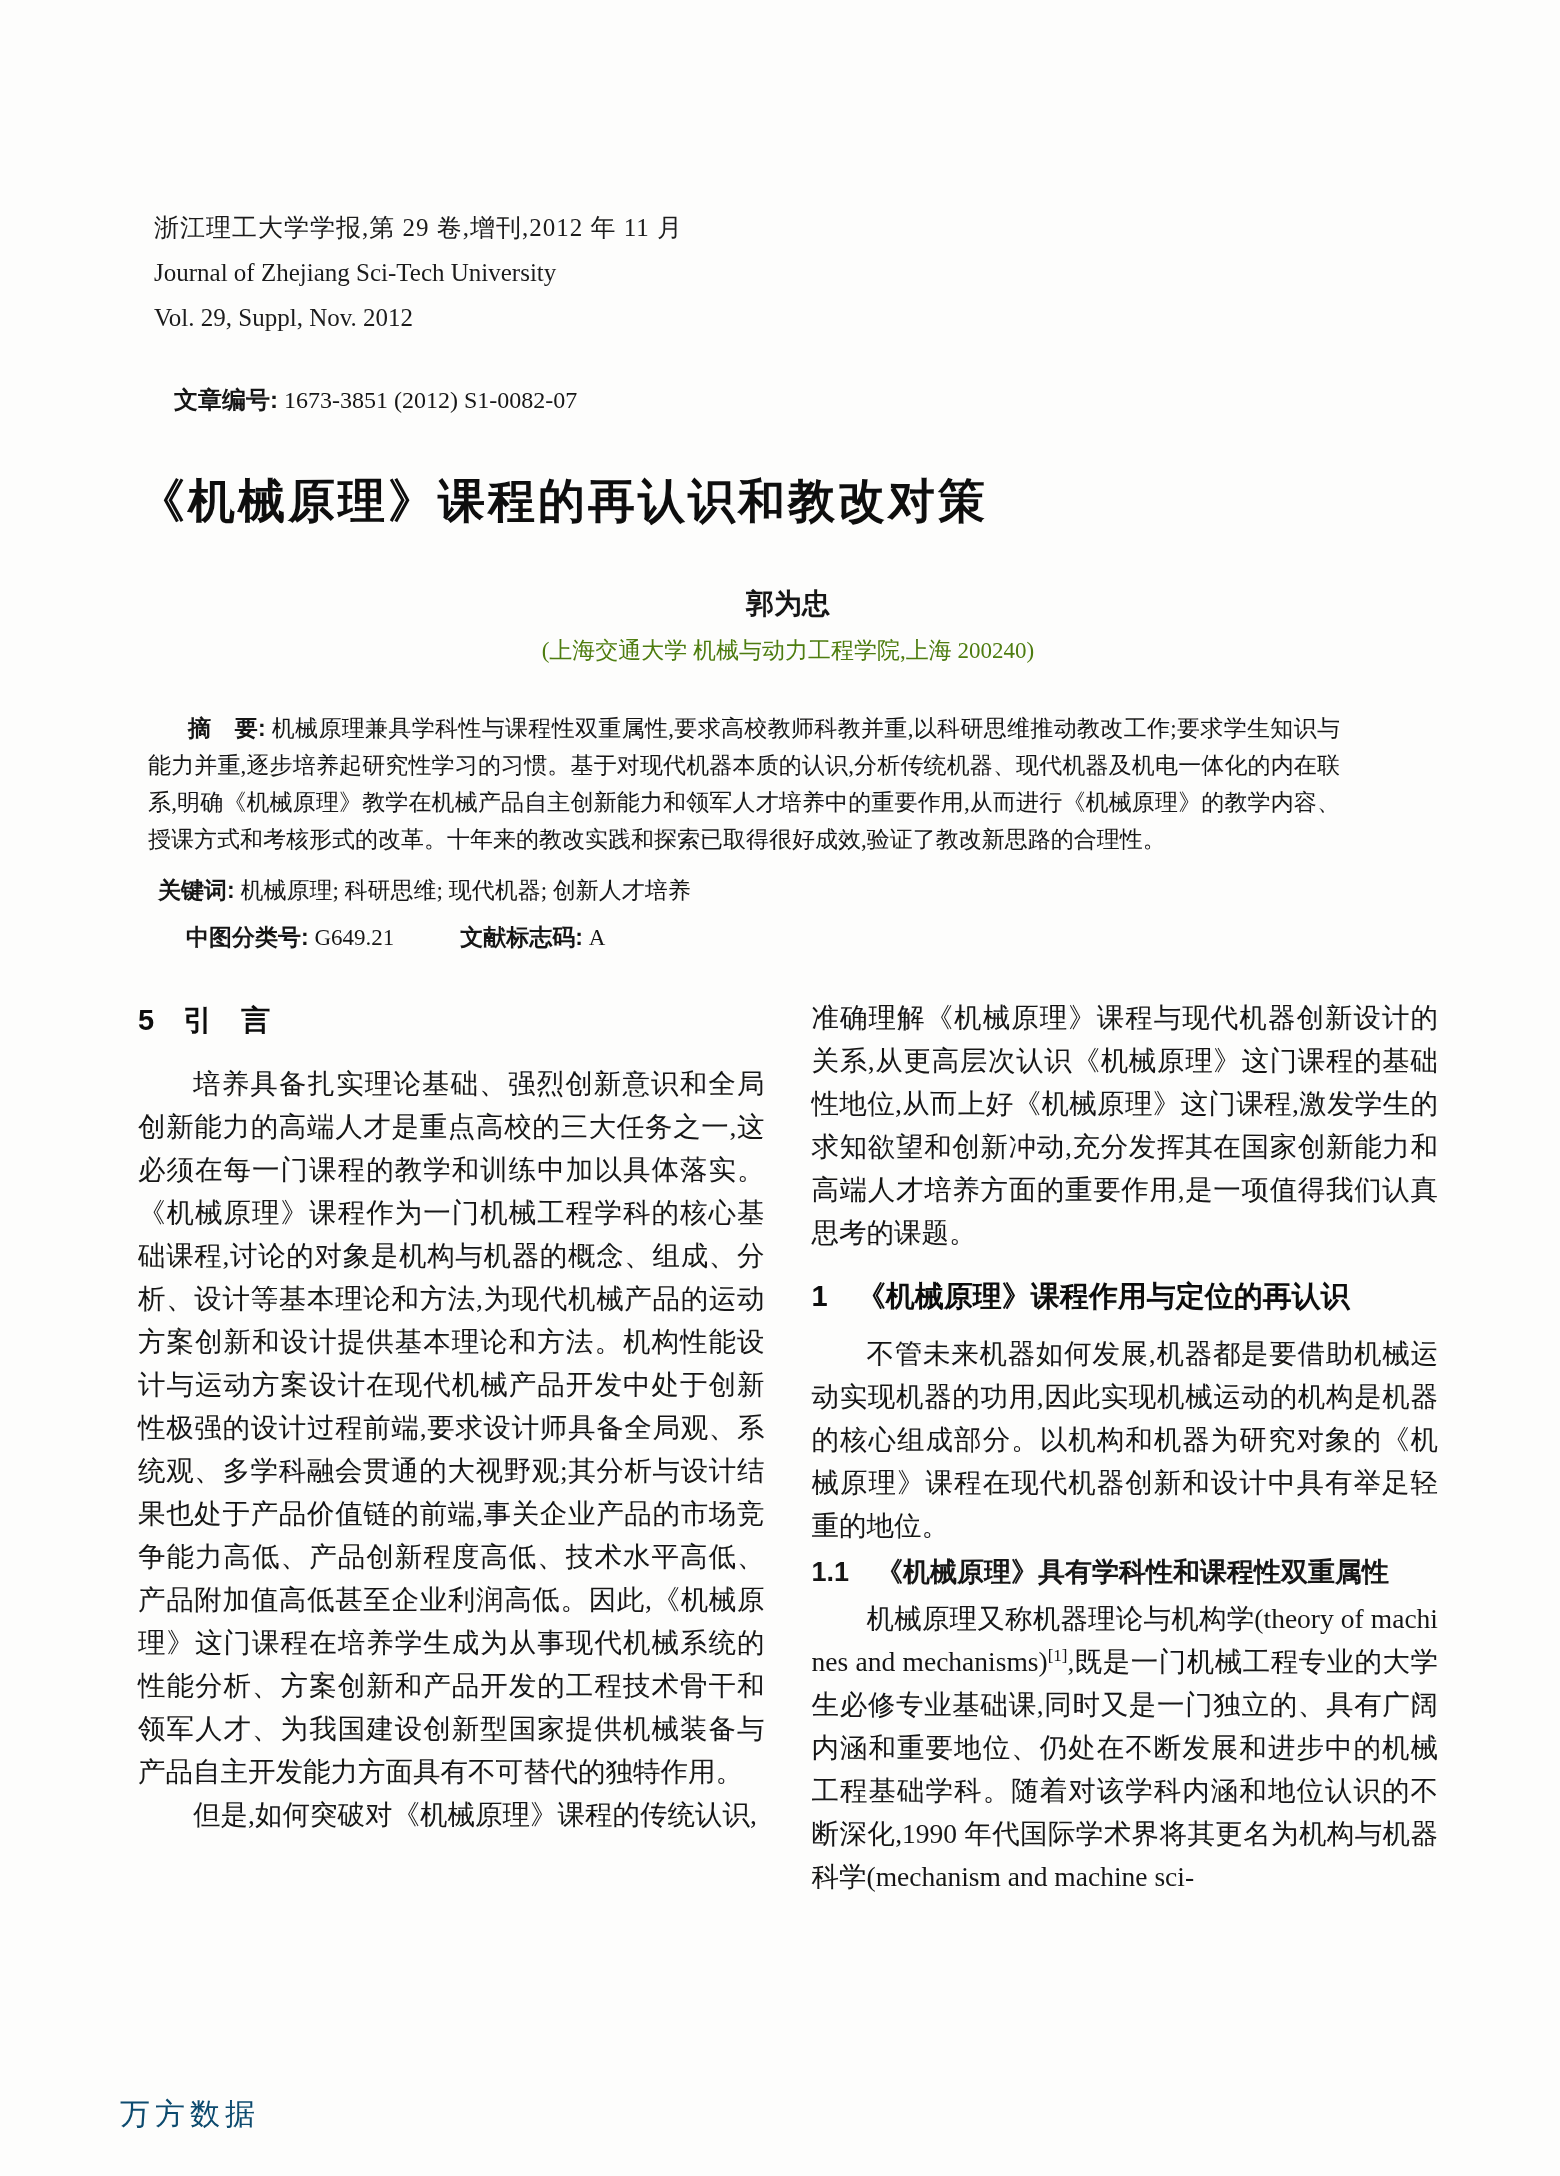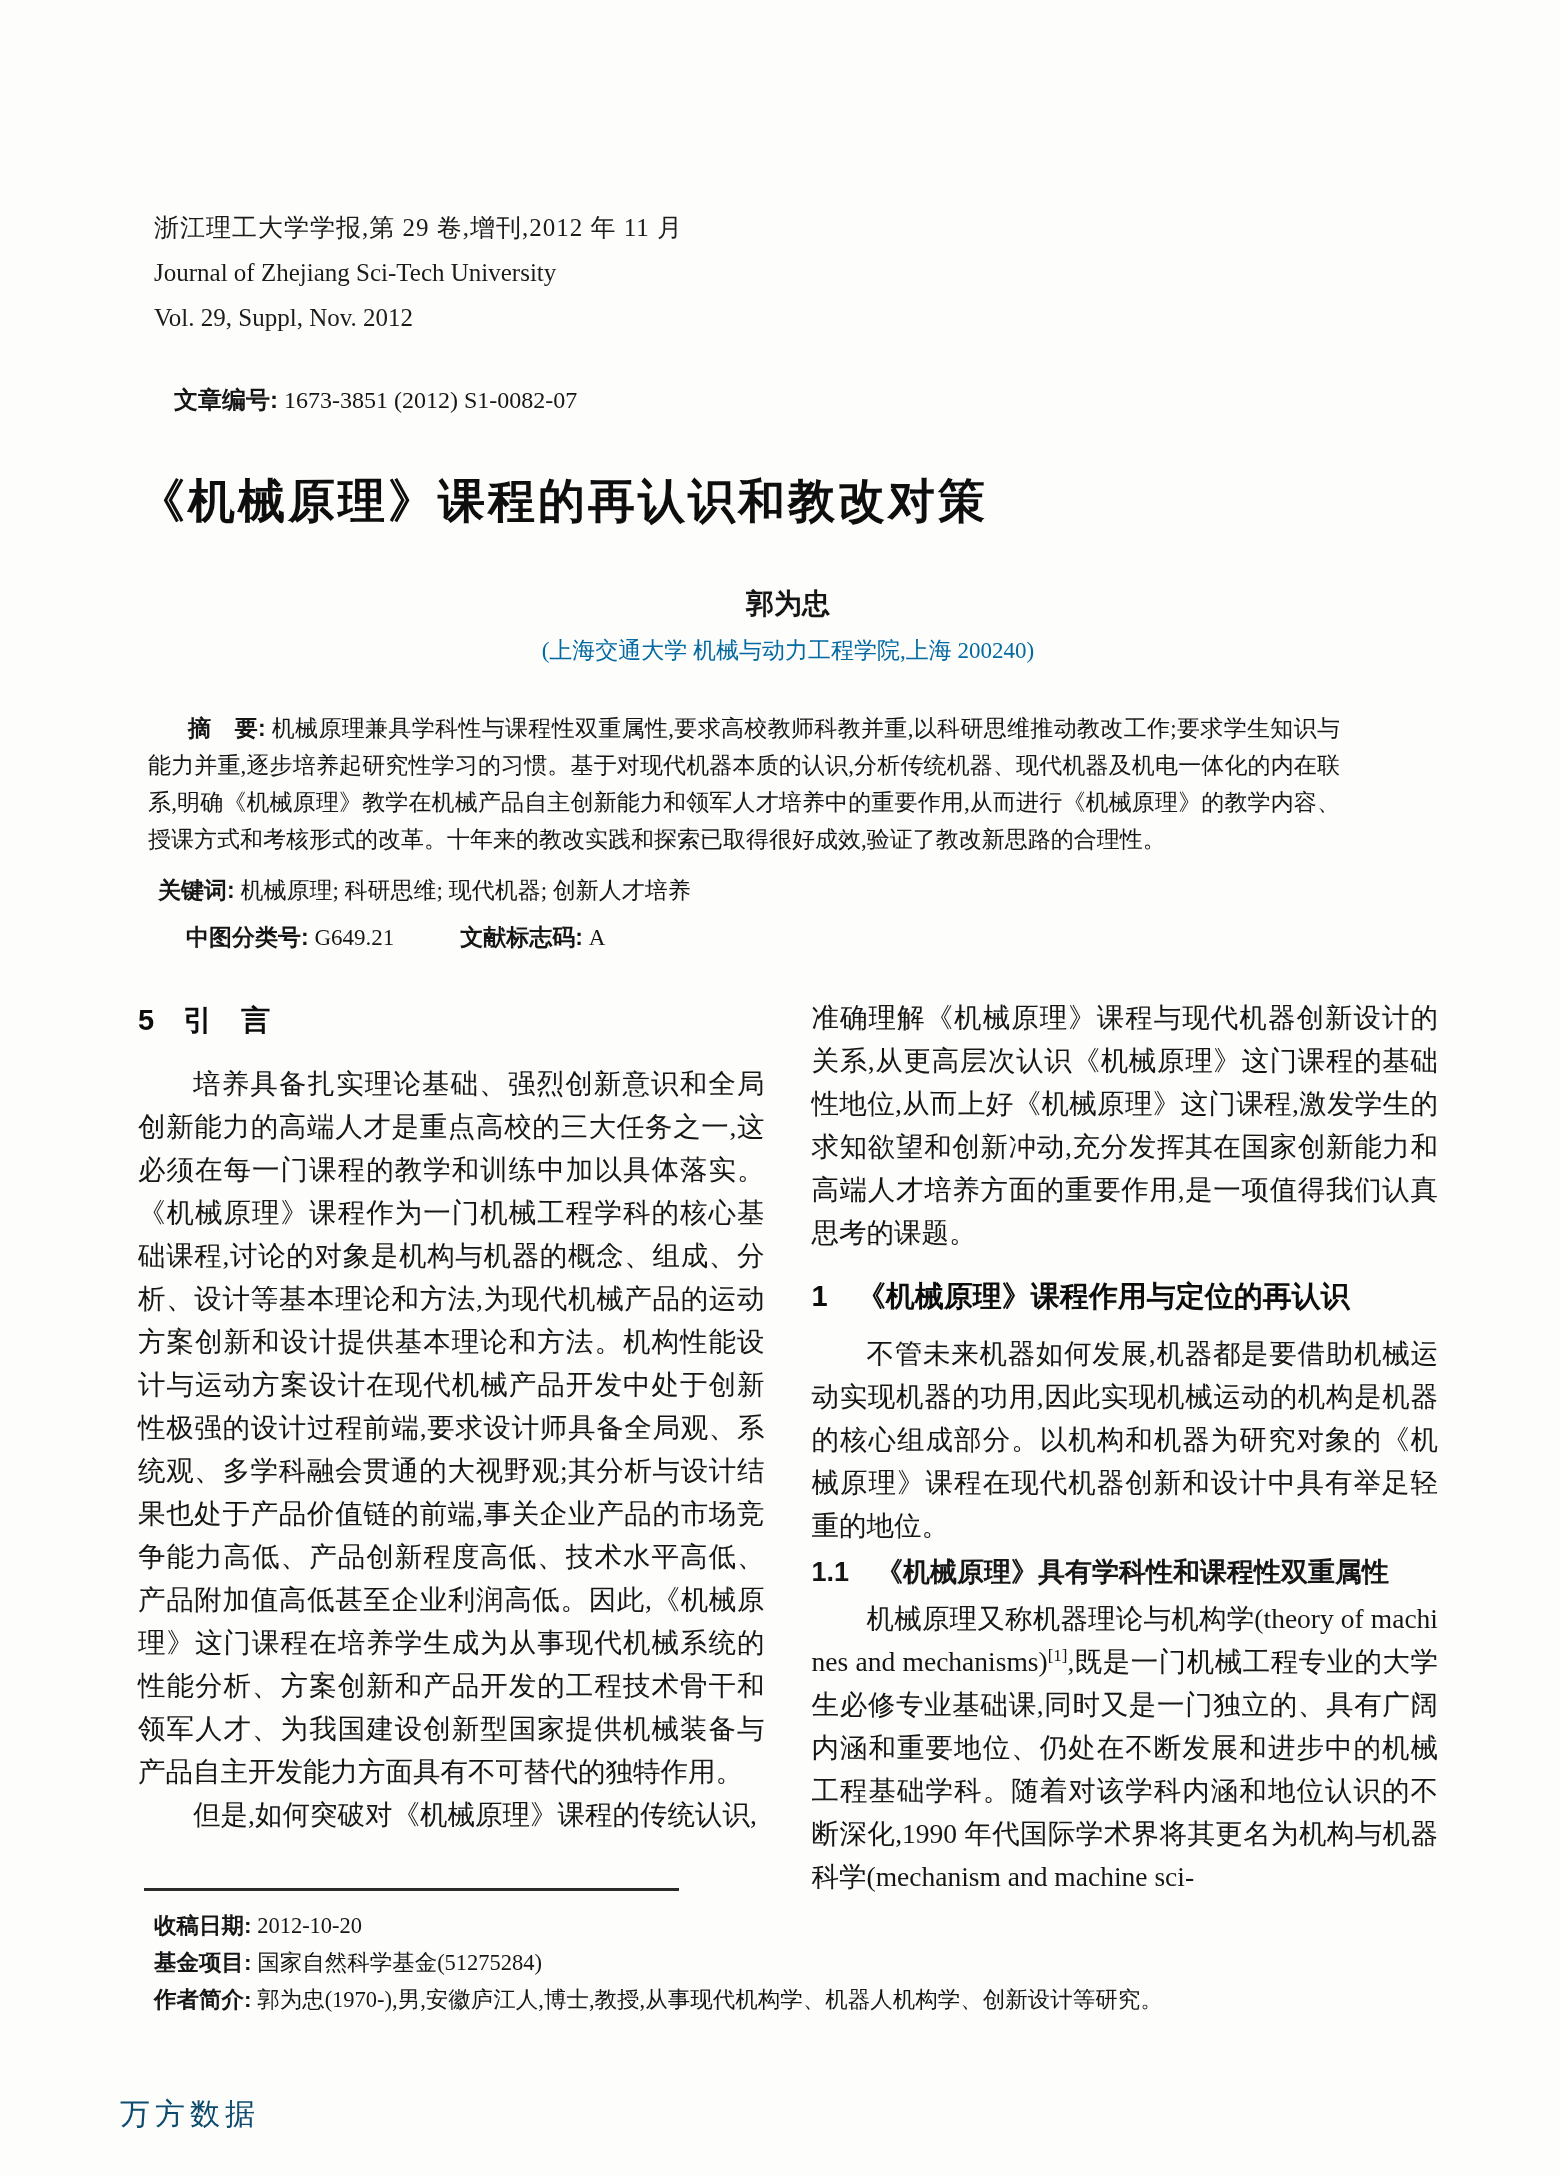--- a/index.html
+++ b/index.html
@@ -27,21 +27,21 @@
   .title {
     margin-top:54px; text-align:left;
     font-family:"Liberation Sans","DejaVu Sans",sans-serif;
     font-weight:700; font-size:47px; letter-spacing:3px; color:#0e0e0e;
   }
   .author {
     margin-top:52px; text-align:center;
     font-family:"Liberation Sans","DejaVu Sans",sans-serif;
     font-weight:700; font-size:28px;
   }
-  .affil { margin-top:12px; text-align:center; font-size:23px; color:#0369a1; }
+  .affil { margin-top:12px; text-align:center; font-size:23px; color:#4d7c0f; }
 
   
   .abstract {
     margin-top:44px; margin-left:10px; margin-right:98px;
     font-size:23px; line-height:37px;
     text-align:justify; word-break:break-all;
     text-indent:40px;
   }
   .abstract .lbl, .kw .lbl, .clc .lbl {
     font-family:"Liberation Sans","DejaVu Sans",sans-serif; font-weight:700;
@@ -122,21 +122,15 @@
         <p class="noindent">准确理解《机械原理》课程与现代机器创新设计的关系,从更高层次认识《机械原理》这门课程的基础性地位,从而上好《机械原理》这门课程,激发学生的求知欲望和创新冲动,充分发挥其在国家创新能力和高端人才培养方面的重要作用,是一项值得我们认真思考的课题。</p>
         <h2 class="sec mid">1　《机械原理》课程作用与定位的再认识</h2>
         <p>不管未来机器如何发展,机器都是要借助机械运动实现机器的功用,因此实现机械运动的机构是机器的核心组成部分。以机构和机器为研究对象的《机械原理》课程在现代机器创新和设计中具有举足轻重的地位。</p>
         <h3 class="subsec">1.1　《机械原理》具有学科性和课程性双重属性</h3>
         <p><span>机械原理又称机器理论与机构学(theory of machines and mechanisms)</span><sup class="ref">[1]</sup><span>,既是一门机械工程专业的大学生必修专业基础课,同时又是一门独立的、具有广阔内涵和重要地位、仍处在不断发展和进步中的机械工程基础学科。随着对该学科内涵和地位认识的不断深化,1990 年代国际学术界将其更名为机构与机器科学(mechanism and machine sci-</span></p>
       </div>
 
     </div>
   </div>
 
-  <div class="footnote">
-    <hr class="rule">
-    <div class="line"><span class="lbl">收稿日期:</span><span> 2012-10-20</span></div>
-    <div class="line"><span class="lbl">基金项目:</span><span> 国家自然科学基金(51275284)</span></div>
-    <div class="line"><span class="lbl">作者简介:</span><span> 郭为忠(1970-),男,安徽庐江人,博士,教授,从事现代机构学、机器人机构学、创新设计等研究。</span></div>
-  </div>
 
   <div class="watermark">万方数据</div>
 </div>
 
 </body></html>

